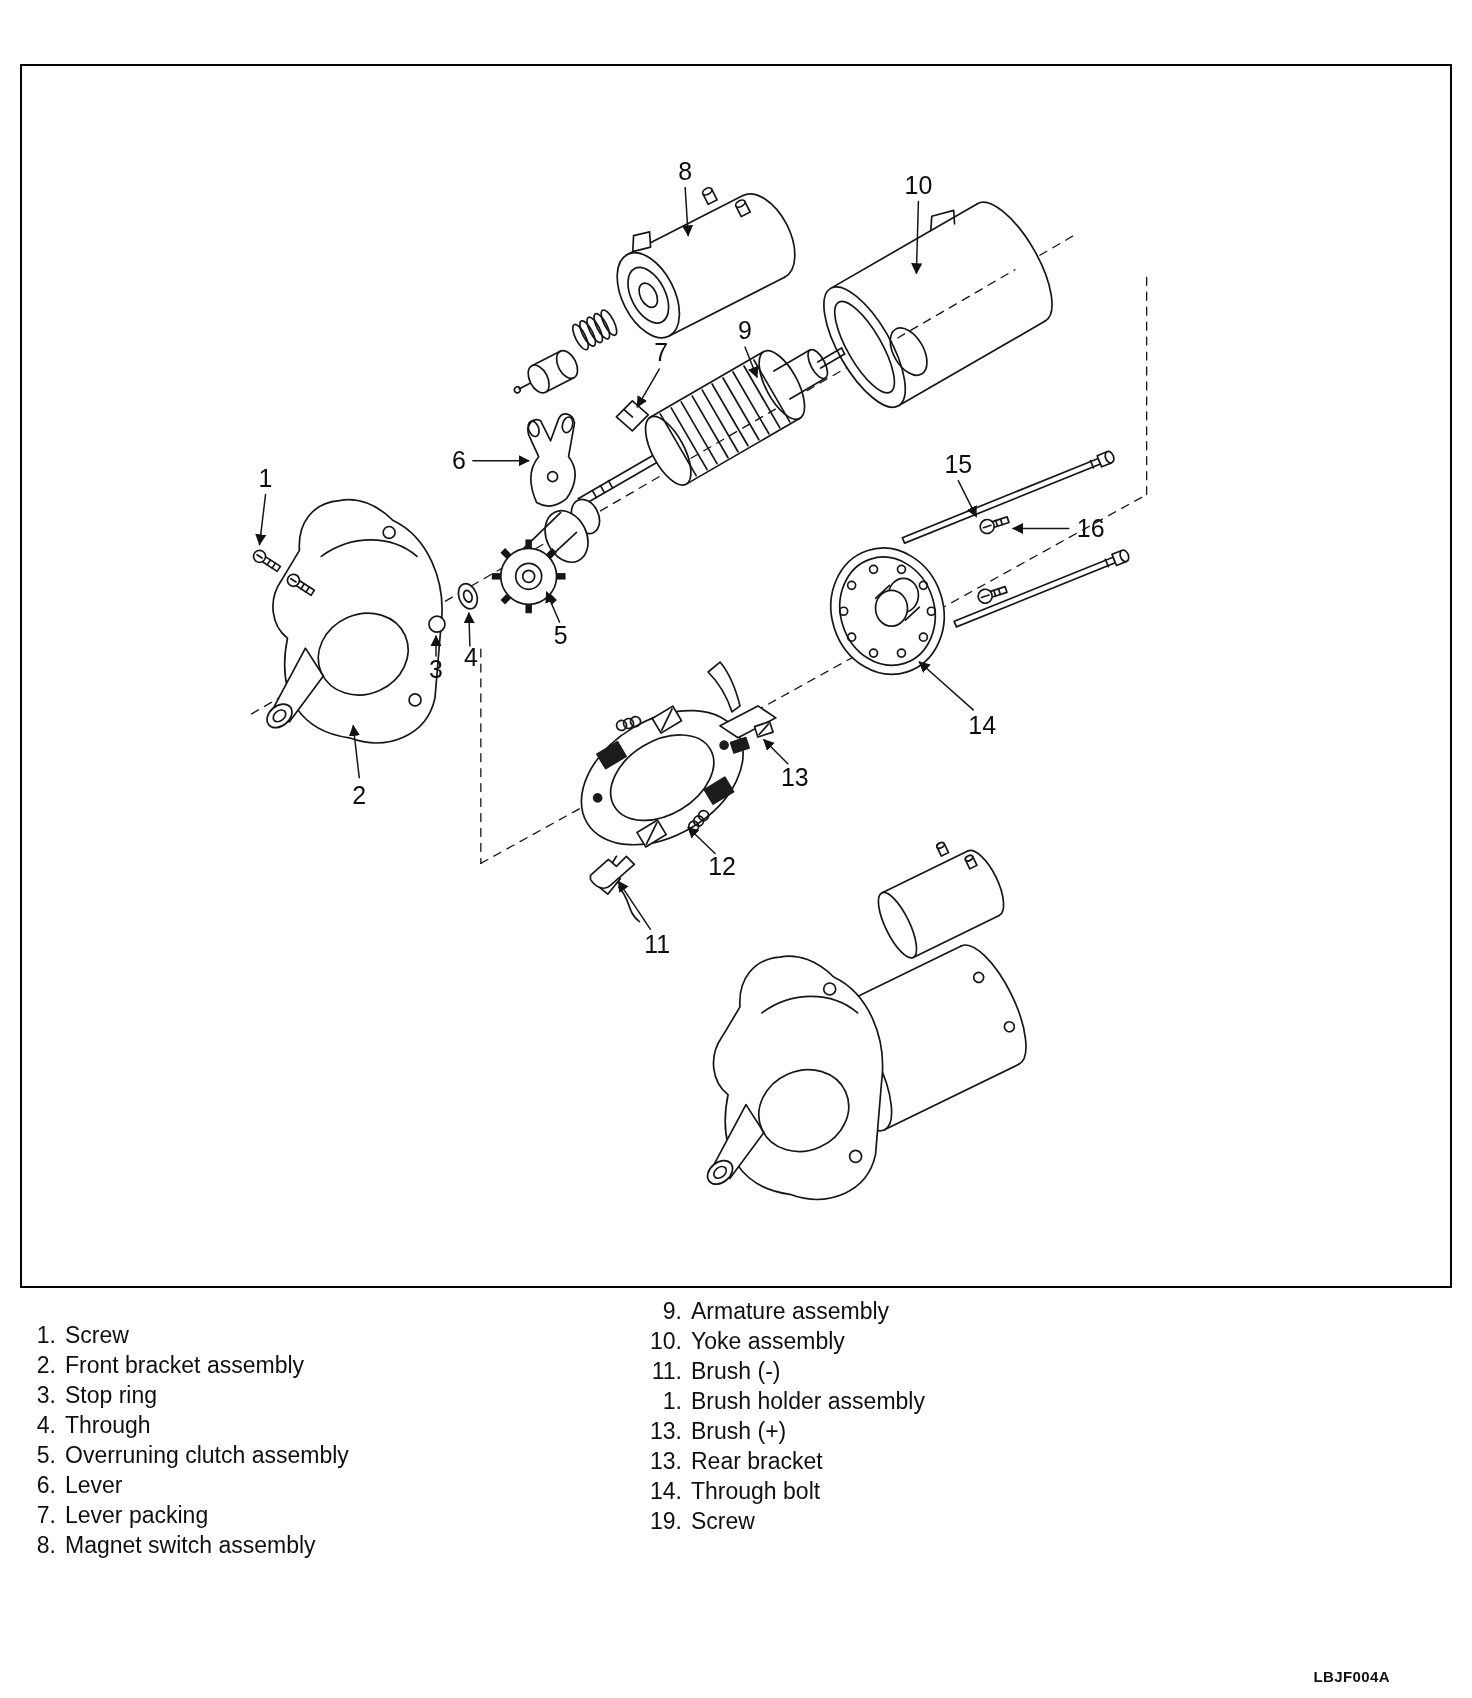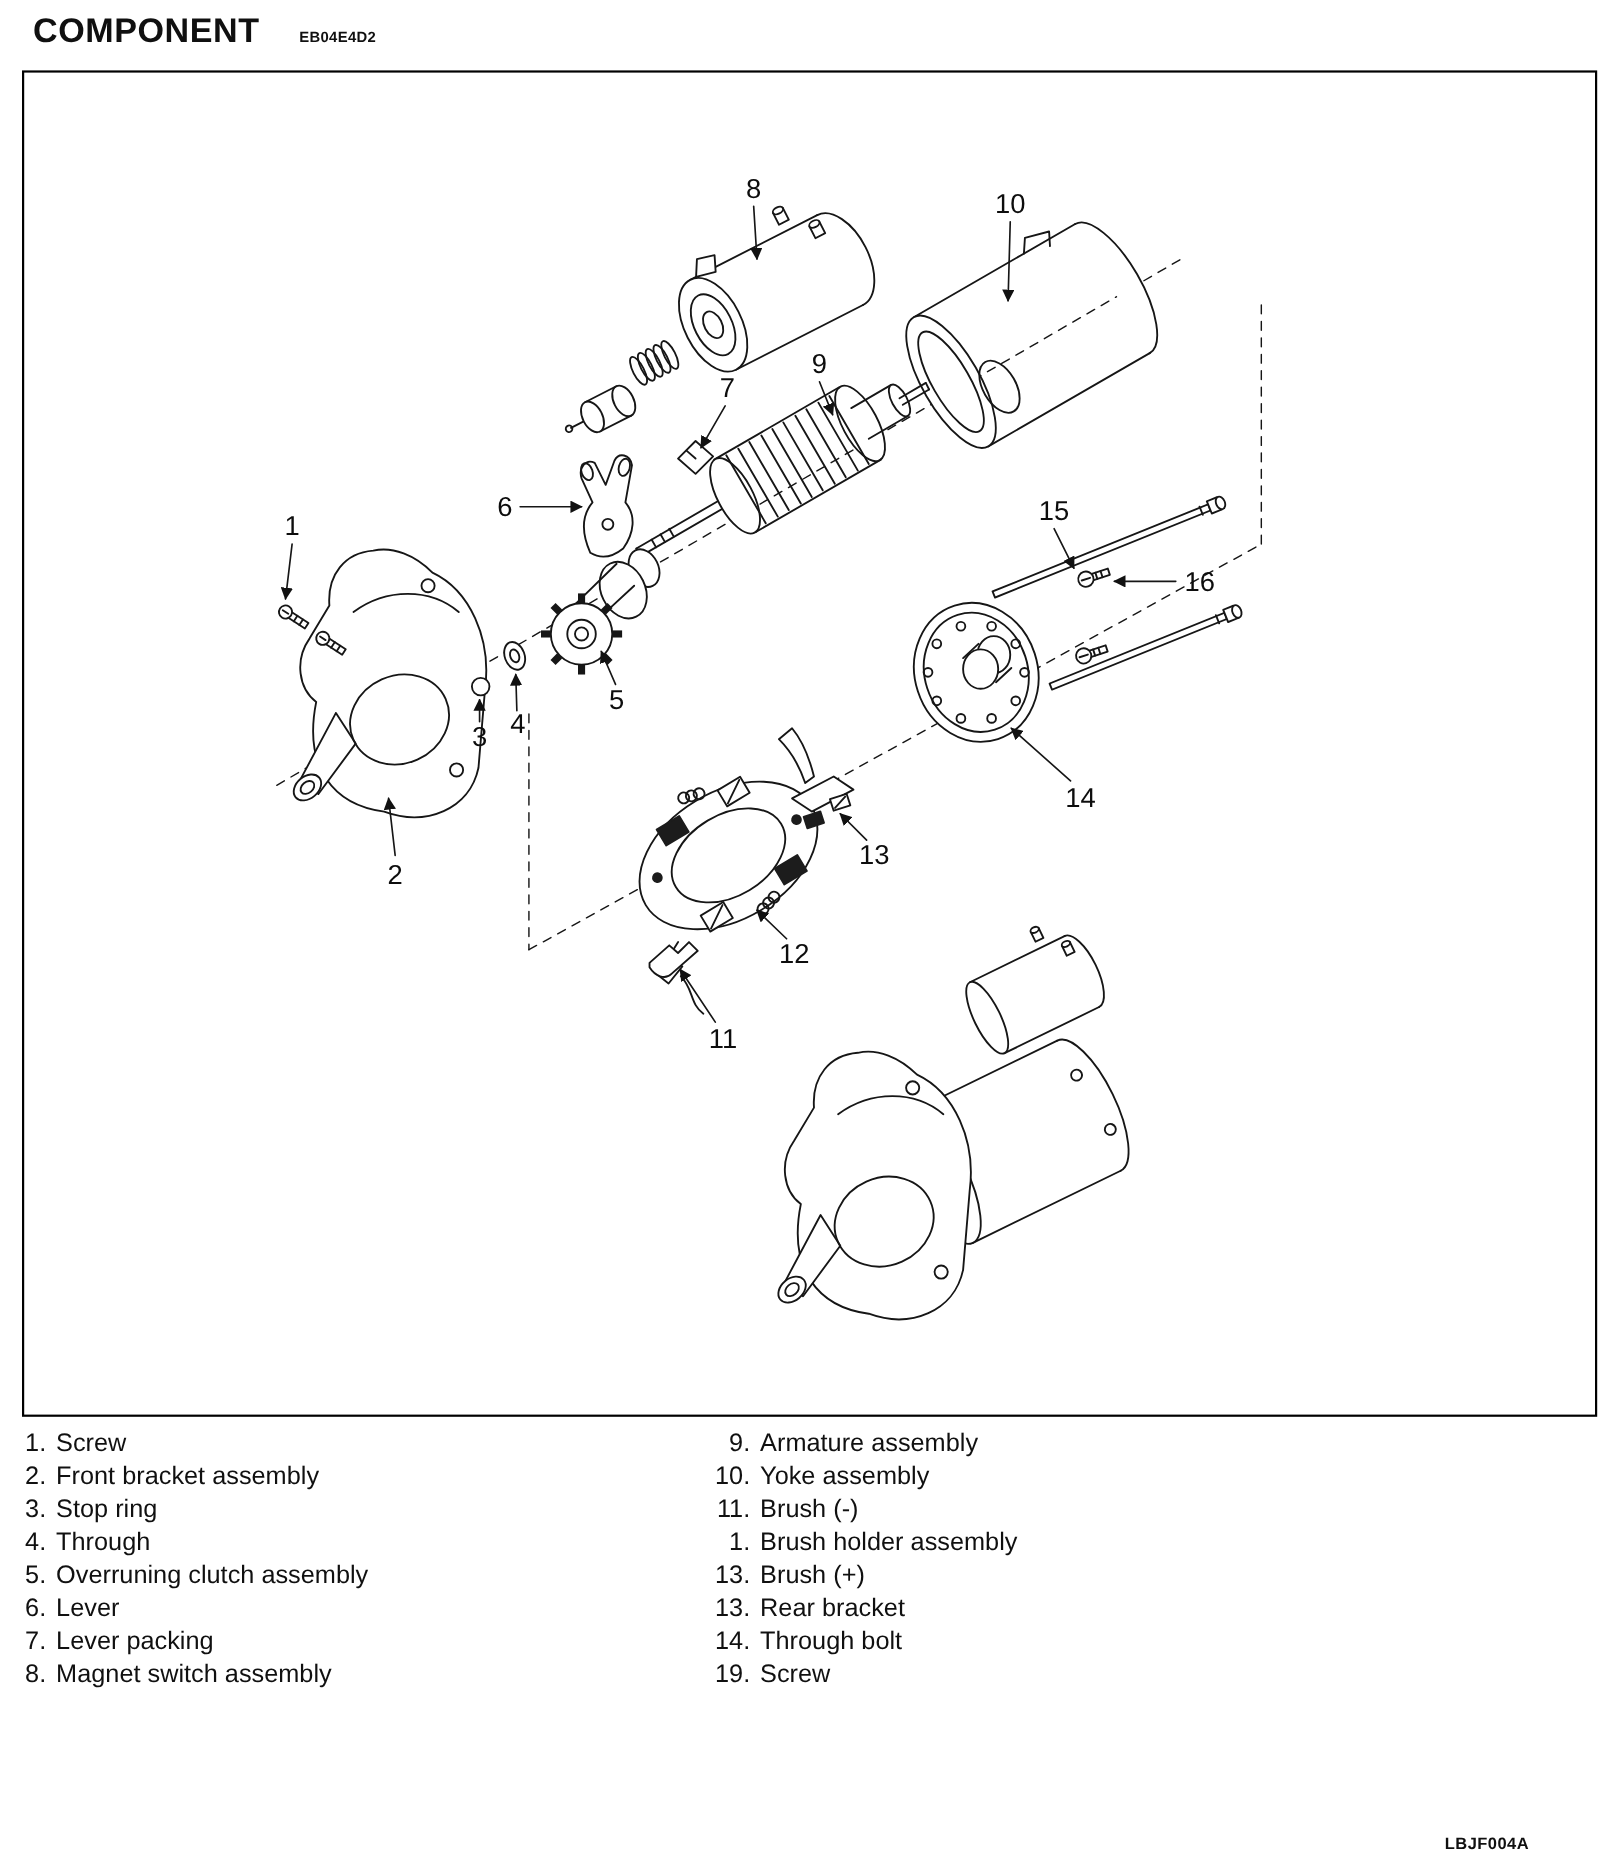--- a/index.html
+++ b/index.html
@@ -22,37 +22,33 @@
   }
   svg .fw { fill:#ffffff; }
   svg .fd { fill:#1c1c1c; stroke:#1c1c1c; }
   svg .dash { stroke-dasharray:8 7; stroke-width:1.3; }
   svg .thick { stroke-width:6.5; stroke-linecap:butt; }
   svg .ldr { stroke-width:1.5; marker-end:url(#arw); }
   svg text { font-family:"Liberation Sans",sans-serif; font-size:25px; fill:#0d0d0d; stroke:none; text-anchor:middle; }
   svg text.as { text-anchor:start; }
   .parts { position:absolute; top:1296px; left:0; width:100%; }
   .parts ul { list-style:none; position:absolute; top:0; }
-  .parts ul.colL { left:12px; }
+  .parts ul.colL { left:26px;margin-top:24px; }
   .parts ul.colR { left:640px; }
   .parts li { font-size:23px; line-height:30px; white-space:nowrap; }
   .parts .pn { display:inline-block; text-align:right; margin-right:9px; }
   .colL .pn { width:30px; }
   .colR .pn { width:42px; }
   .figref { position:absolute; right:82px; top:1648px; font-size:15px; font-weight:bold; letter-spacing:0.4px;margin-top:20px; }
 </style>
 </head>
 <body>
 
 <div class="page">
 
-  <div class="hdr">
-    <h1>COMPONENT</h1>
-    <span class="code">EB04E4D2</span>
-  </div>
 
   <div class="figbox">
     <svg width="1428" height="1220" viewBox="0 0 1432 1224">
       <defs>
         <marker id="arw" viewBox="0 0 10 10" refX="9" refY="5" markerWidth="7.5" markerHeight="7.5" orient="auto-start-reverse">
           <path d="M0,0 L10,5 L0,10 z" style="fill:#111;stroke:none"></path>
         </marker>
       </defs>
 
       <g>

